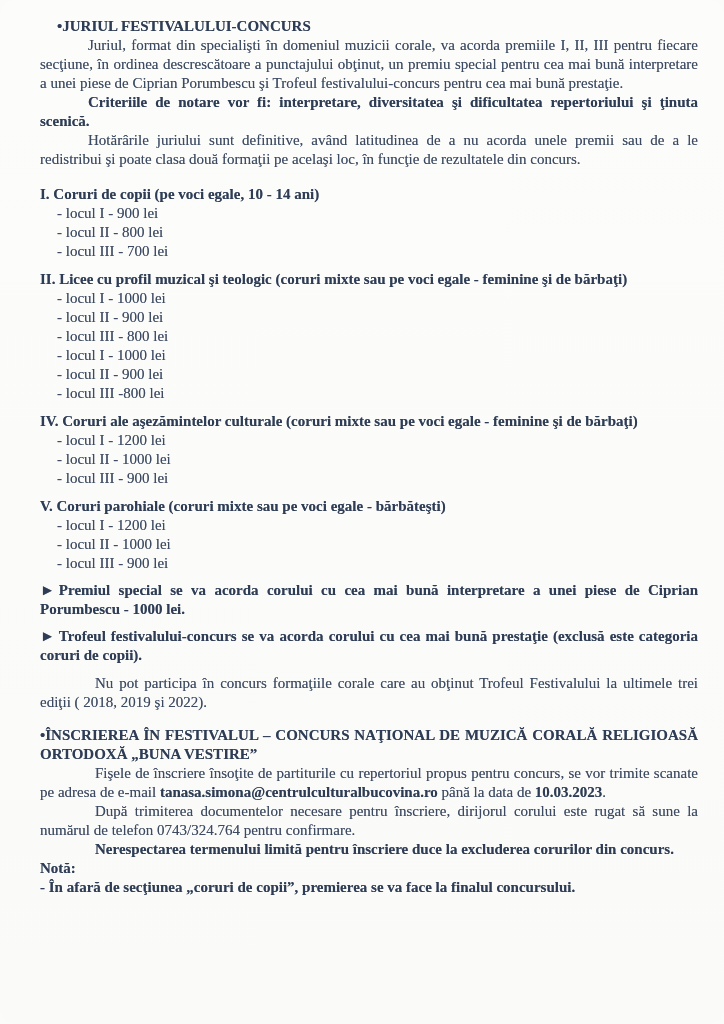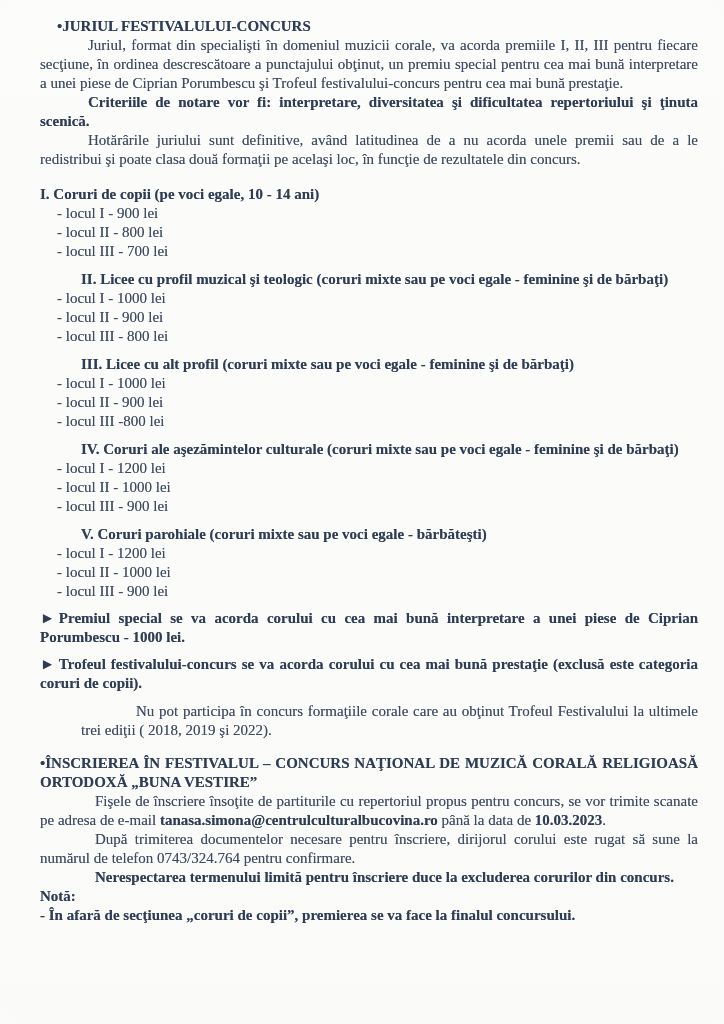--- a/index.html
+++ b/index.html
@@ -30,21 +30,21 @@
     text-indent: 48px;
   }
   .bold { font-weight: bold; color: #2e3d55; }
   .cat-heading {
     font-weight: bold;
     color: #2e3d55;
     margin-top: 7px;
   }
   .prize-line { padding-left: 17px; }
   .gap-l { margin-top: 16px; }
-  .gap-m { margin-top: 9px; margin-left: 41px; }
+  .gap-m { margin-top: 9px; }
   .arrow-par {
     font-weight: bold;
     color: #2e3d55;
     text-align: justify;
     margin-top: 8px;
   }
   .arrow-glyph { display: inline-block; margin-right: 4px; }
   .reg-heading {
     font-weight: bold;
     color: #2e3d55;
@@ -77,21 +77,20 @@
     </div>
 
     <div>
       <div class="cat-heading gap-m">II. Licee cu profil muzical şi teologic (coruri mixte sau pe voci egale - feminine şi de bărbaţi)</div>
       <div class="prize-line">- locul I - 1000 lei</div>
       <div class="prize-line">- locul II - 900 lei</div>
       <div class="prize-line">- locul III - 800 lei</div>
     </div>
 
     <div>
-      <div class="cat-heading gap-m">III. Licee cu alt profil (coruri mixte sau pe voci egale - feminine şi de bărbaţi)</div>
       <div class="prize-line">- locul I - 1000 lei</div>
       <div class="prize-line">- locul II - 900 lei</div>
       <div class="prize-line">- locul III -800 lei</div>
     </div>
 
     <div>
       <div class="cat-heading gap-m">IV. Coruri ale aşezămintelor culturale (coruri mixte sau pe voci egale - feminine şi de bărbaţi)</div>
       <div class="prize-line">- locul I - 1200 lei</div>
       <div class="prize-line">- locul II - 1000 lei</div>
       <div class="prize-line">- locul III - 900 lei</div>

